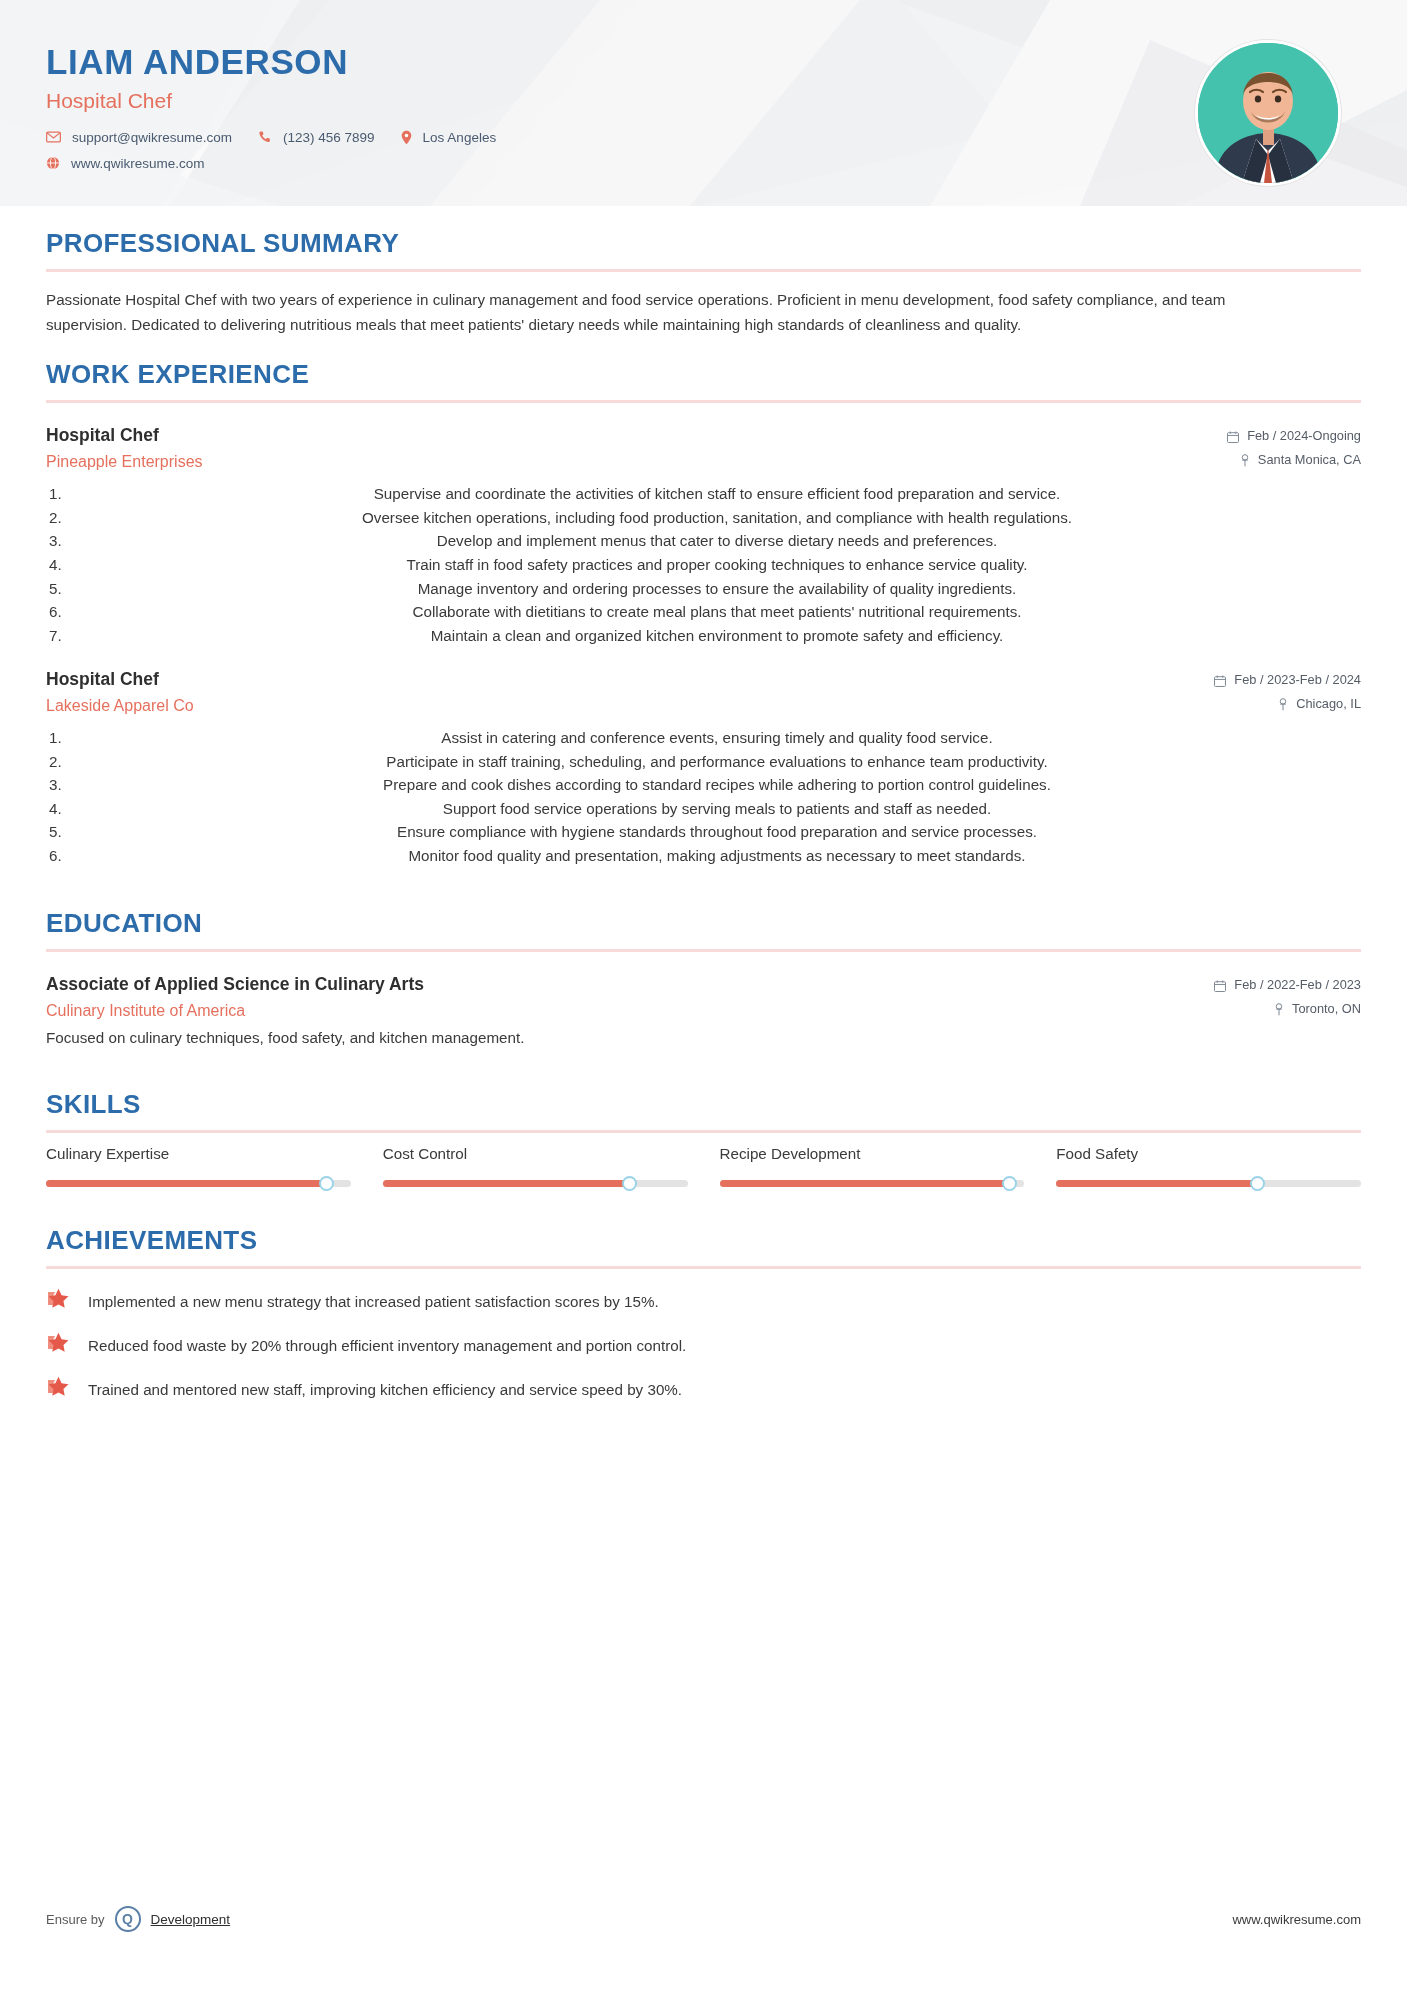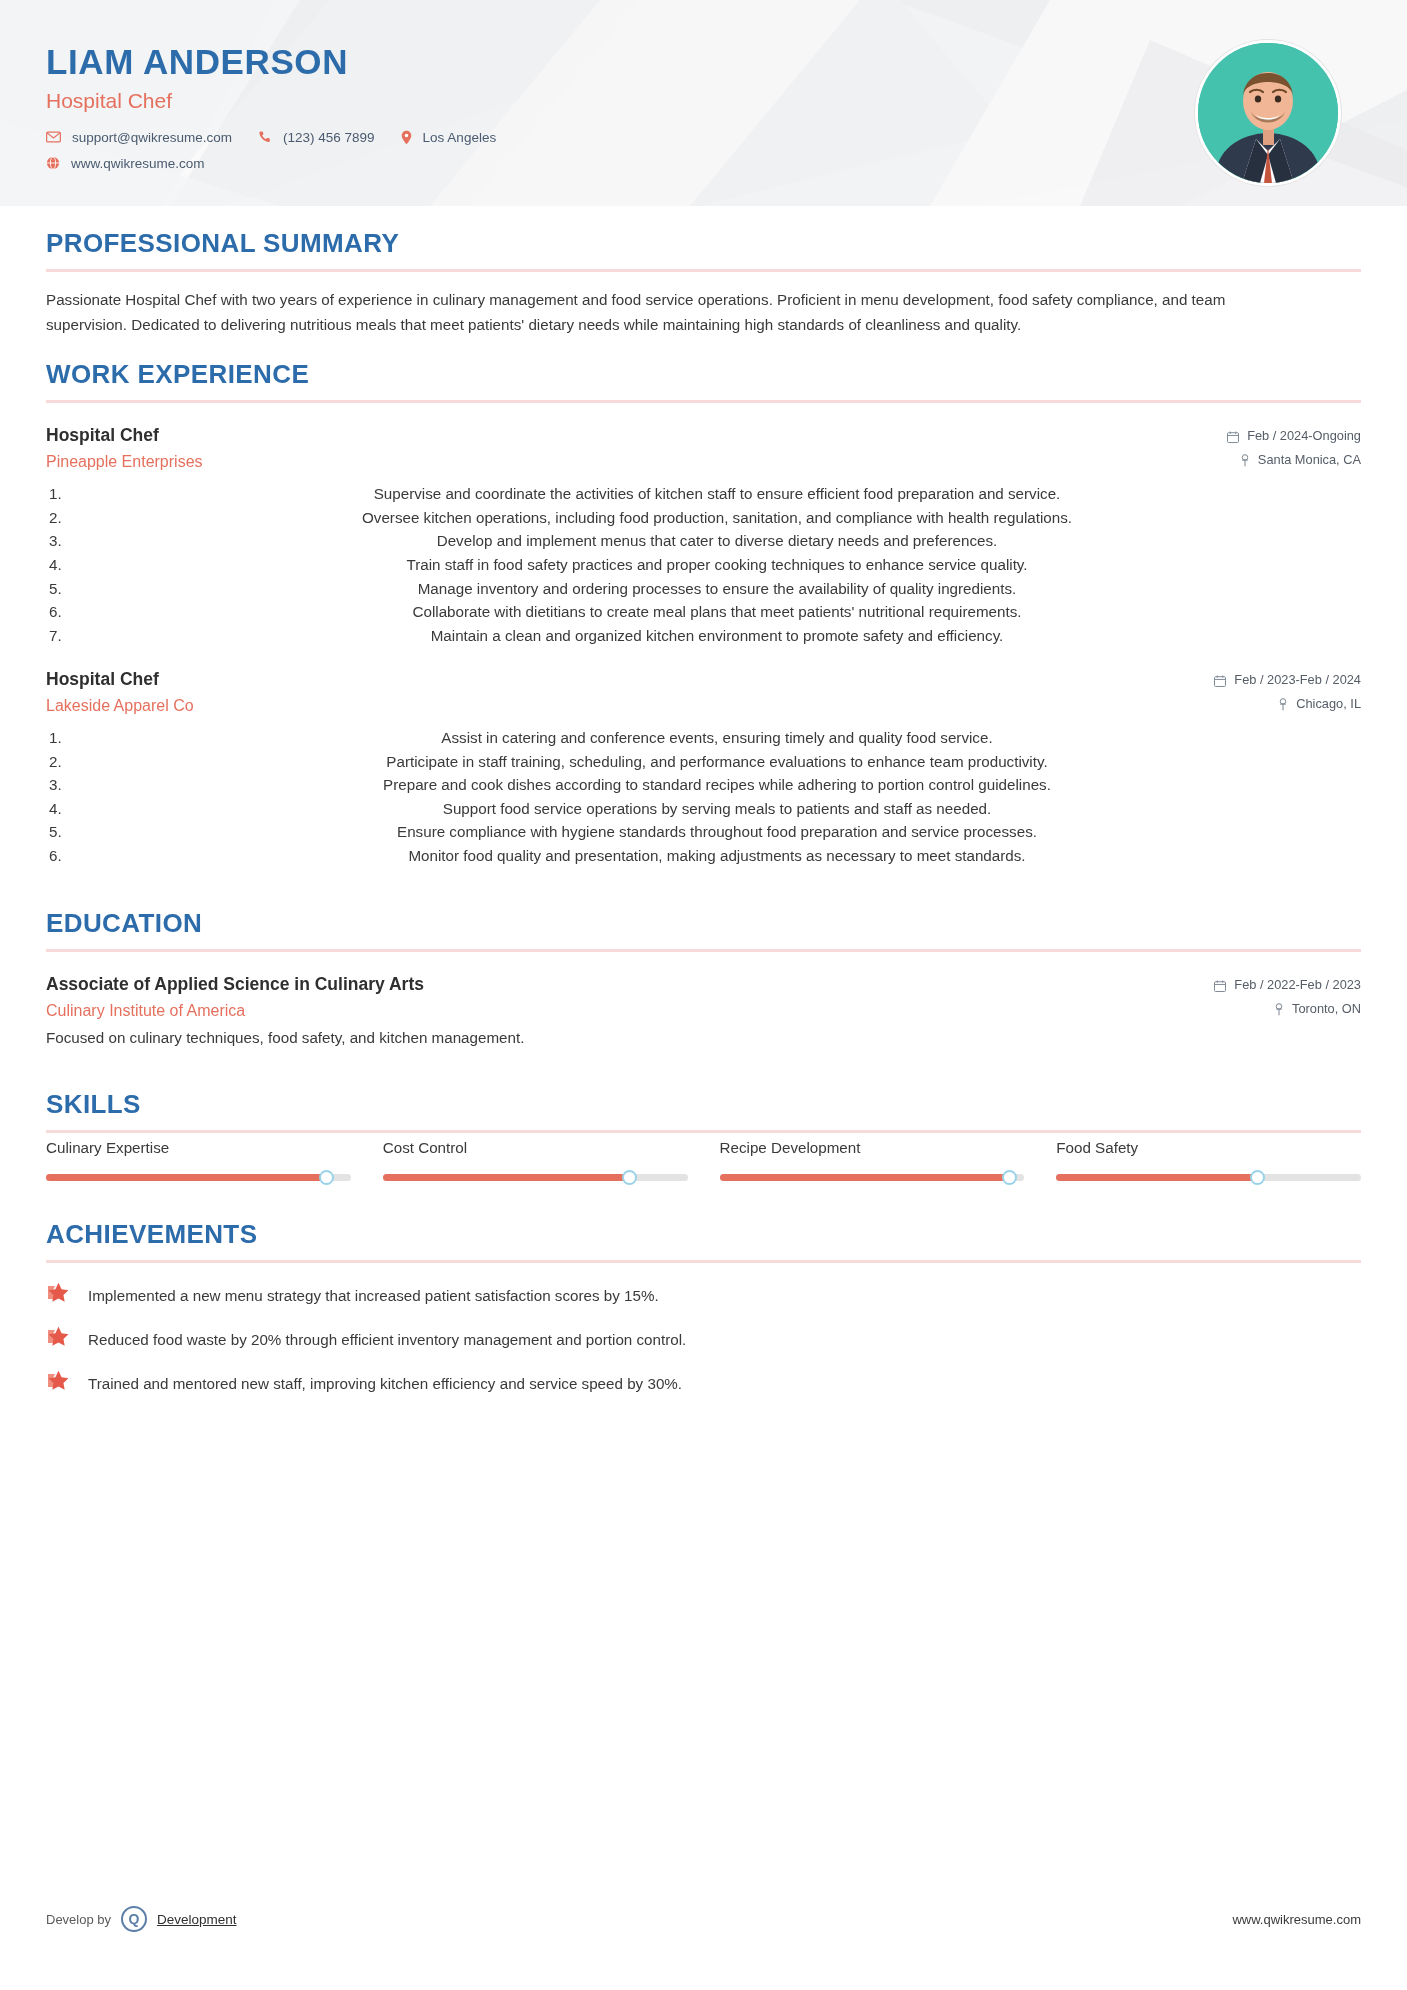--- a/index.html
+++ b/index.html
@@ -186,21 +186,21 @@
 
   .edu-desc {
     margin-top: 6px;
     font-size: 15.2px;
     line-height: 1.55;
     color: #3a3a3a;
   }
 
   
   .skills-grid {
-    margin-top: 6px;
+    margin-top: 12px;
     display: grid;
     grid-template-columns: repeat(4, 1fr);
     column-gap: 32px;
   }
   .skill-name {
     font-size: 15.2px;
     color: #3a3a3a;
     margin-bottom: 18px;
   }
   .skill-track {
@@ -587,20 +587,20 @@
           <span class="ach-text">Trained and mentored new staff, improving kitchen efficiency and service speed by 30%.</span>
         </div>
 
       </div>
     </div>
 
   </div>
 
   <div class="footer">
     <div class="footer-left">
-      <span>Develop by</span>
+      <span>Ensure by</span>
       <span class="footer-logo">Q</span>
       <span class="footer-brand">Development</span>
     </div>
     <div class="footer-right">www.qwikresume.com</div>
   </div>
 
 </div>
 
 </body></html>

